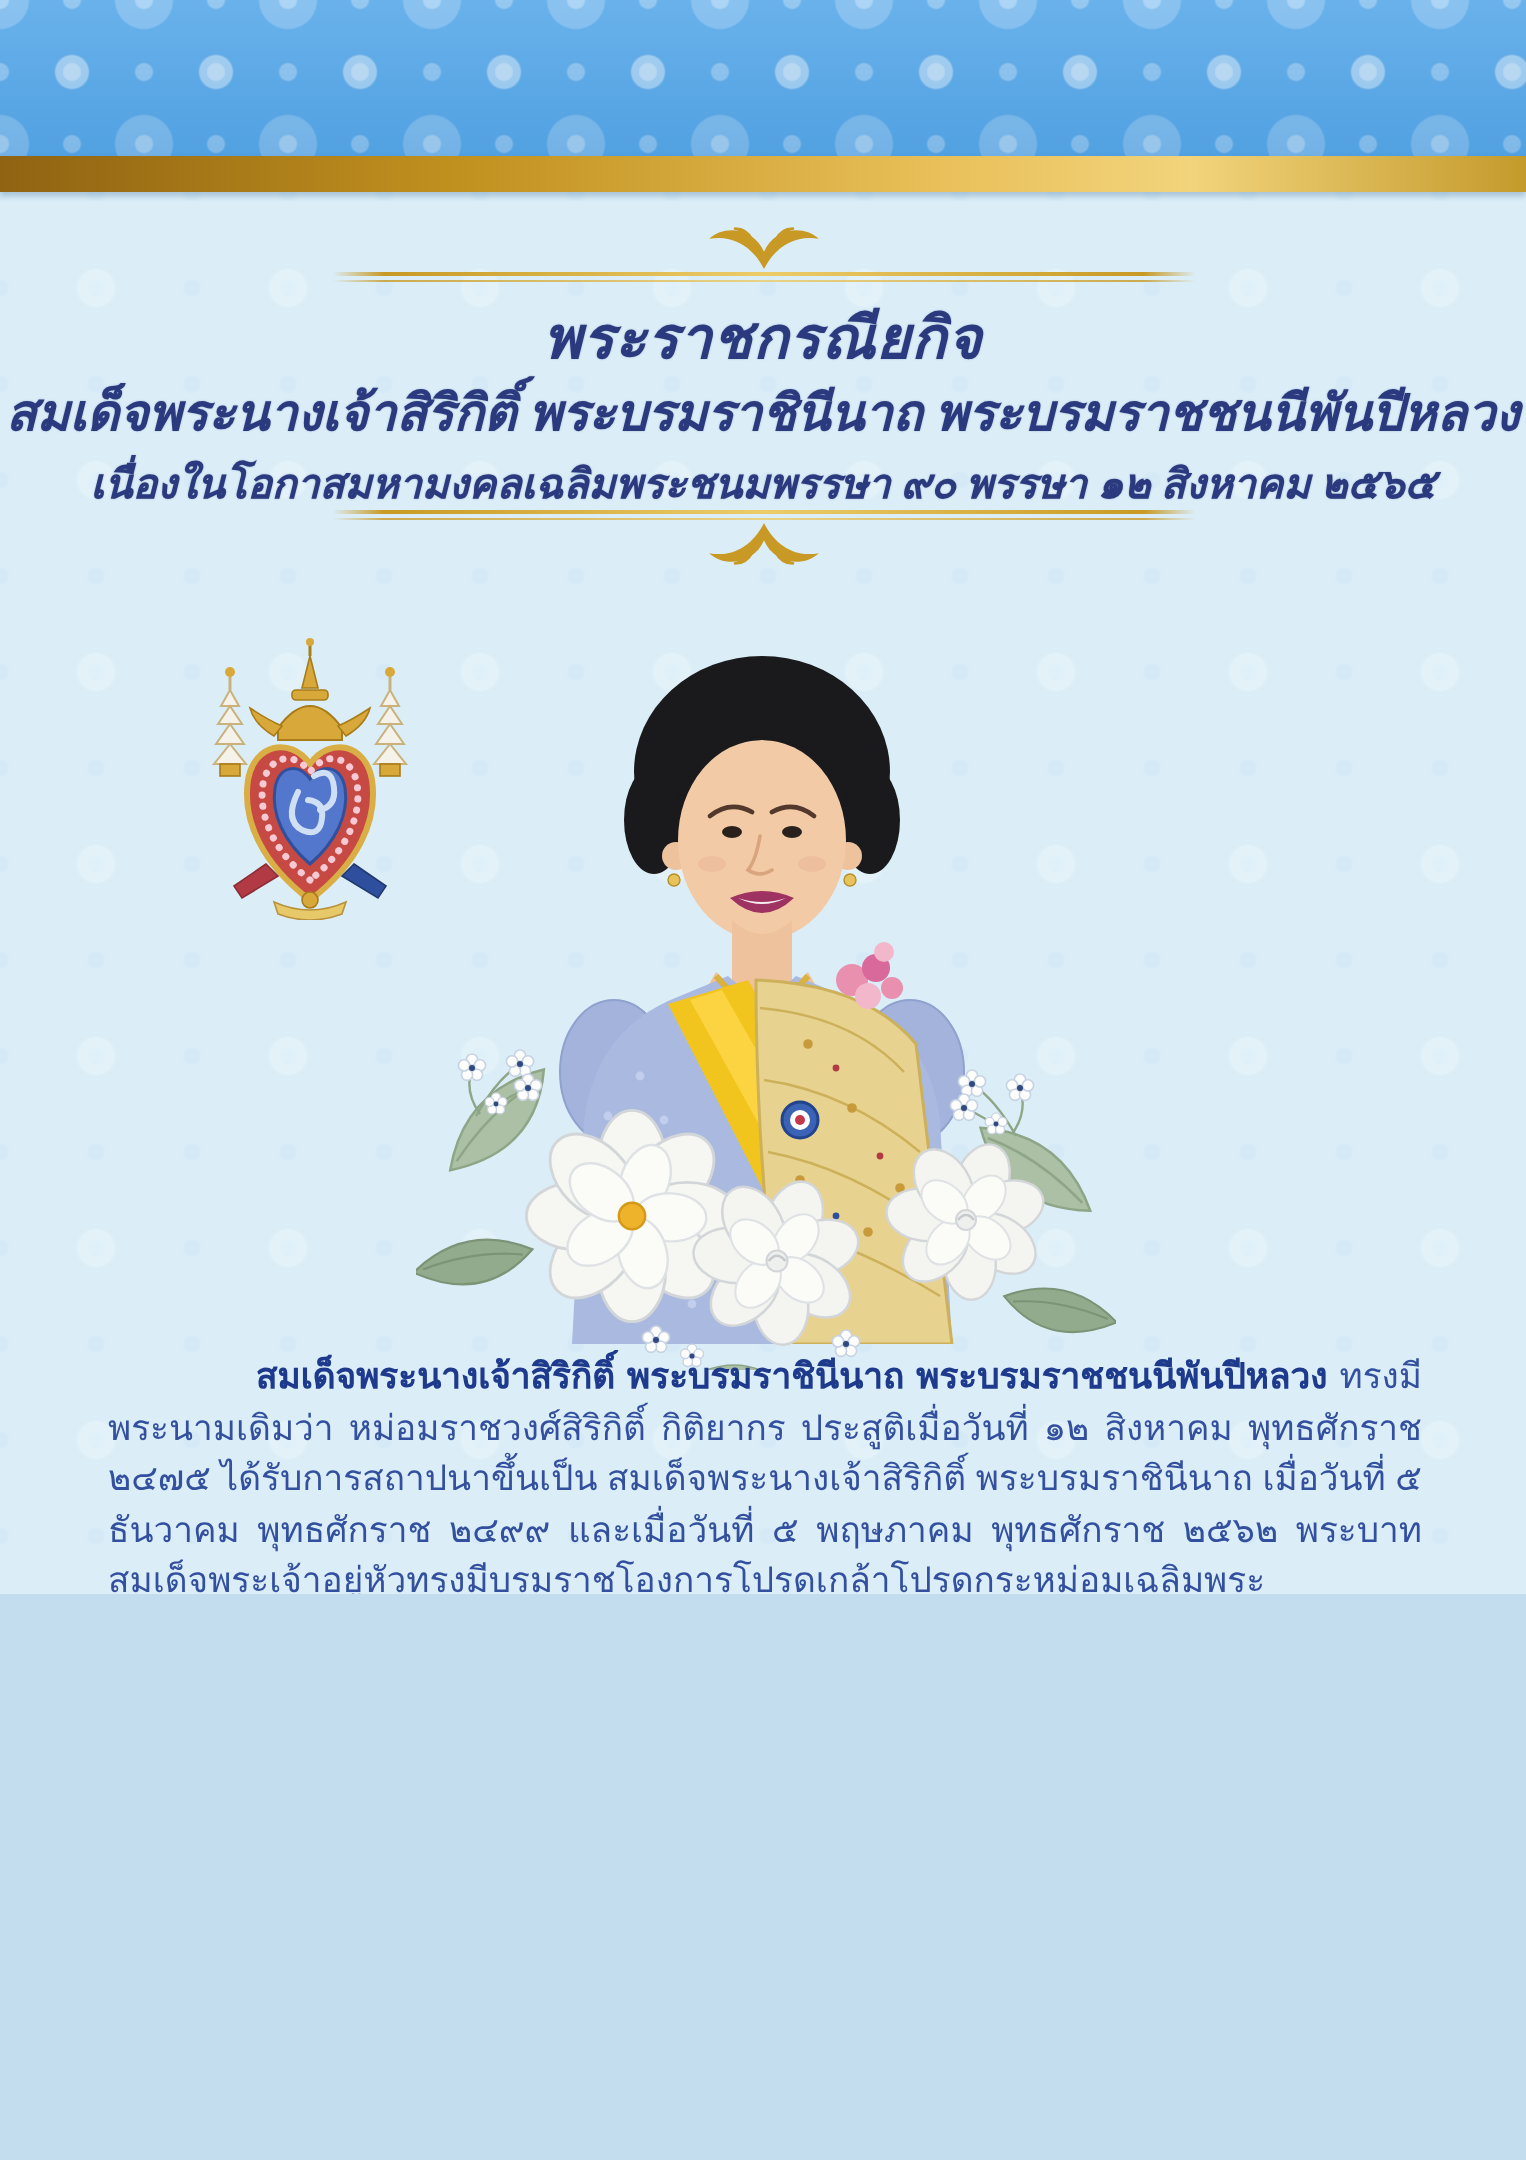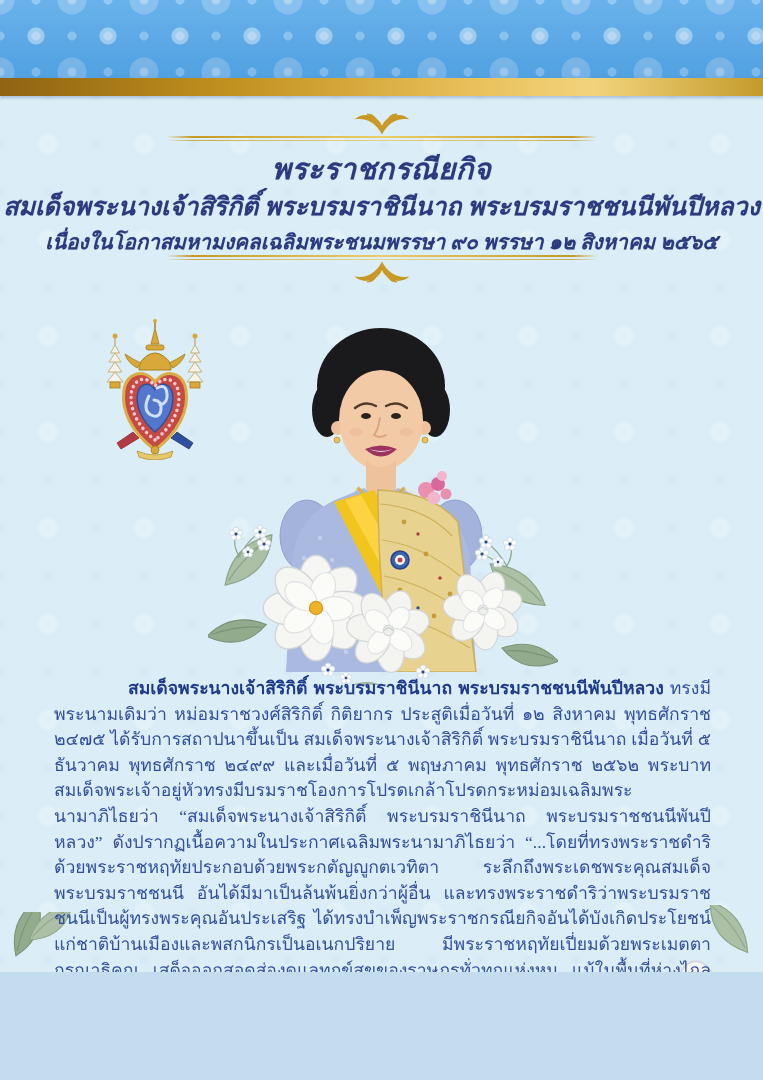--- a/index.html
+++ b/index.html
@@ -1,17 +1,17 @@
 <!DOCTYPE html>
 <html lang="th"><head>
 <meta charset="utf-8">
 <style>
   html,body{margin:0;padding:0;background:#c3ddee;}
   body{display:flex;justify-content:center;font-family:"Liberation Serif","DejaVu Serif",serif;}
-  .page{position:relative;width:763px;height:972px;background:#dbeef8;overflow:hidden;}
+  .page{position:relative;width:763px;height:797px;background:#dbeef8;overflow:hidden;}
   
   .page::before{content:"";position:absolute;inset:0;z-index:0;pointer-events:none;
     background-image:
       radial-gradient(circle at 50% 50%, rgba(255,255,255,.45) 0 9px, transparent 10px),
       radial-gradient(circle at 50% 50%, rgba(190,220,240,.35) 0 4px, transparent 5px);
     background-size:96px 96px,48px 48px;background-position:0 0,24px 24px;opacity:.5;}
   
   .band{position:absolute;left:0;right:0;z-index:1;}
   .band-top{top:0;height:78px;background-color:#58a9e9;
     background-image:

